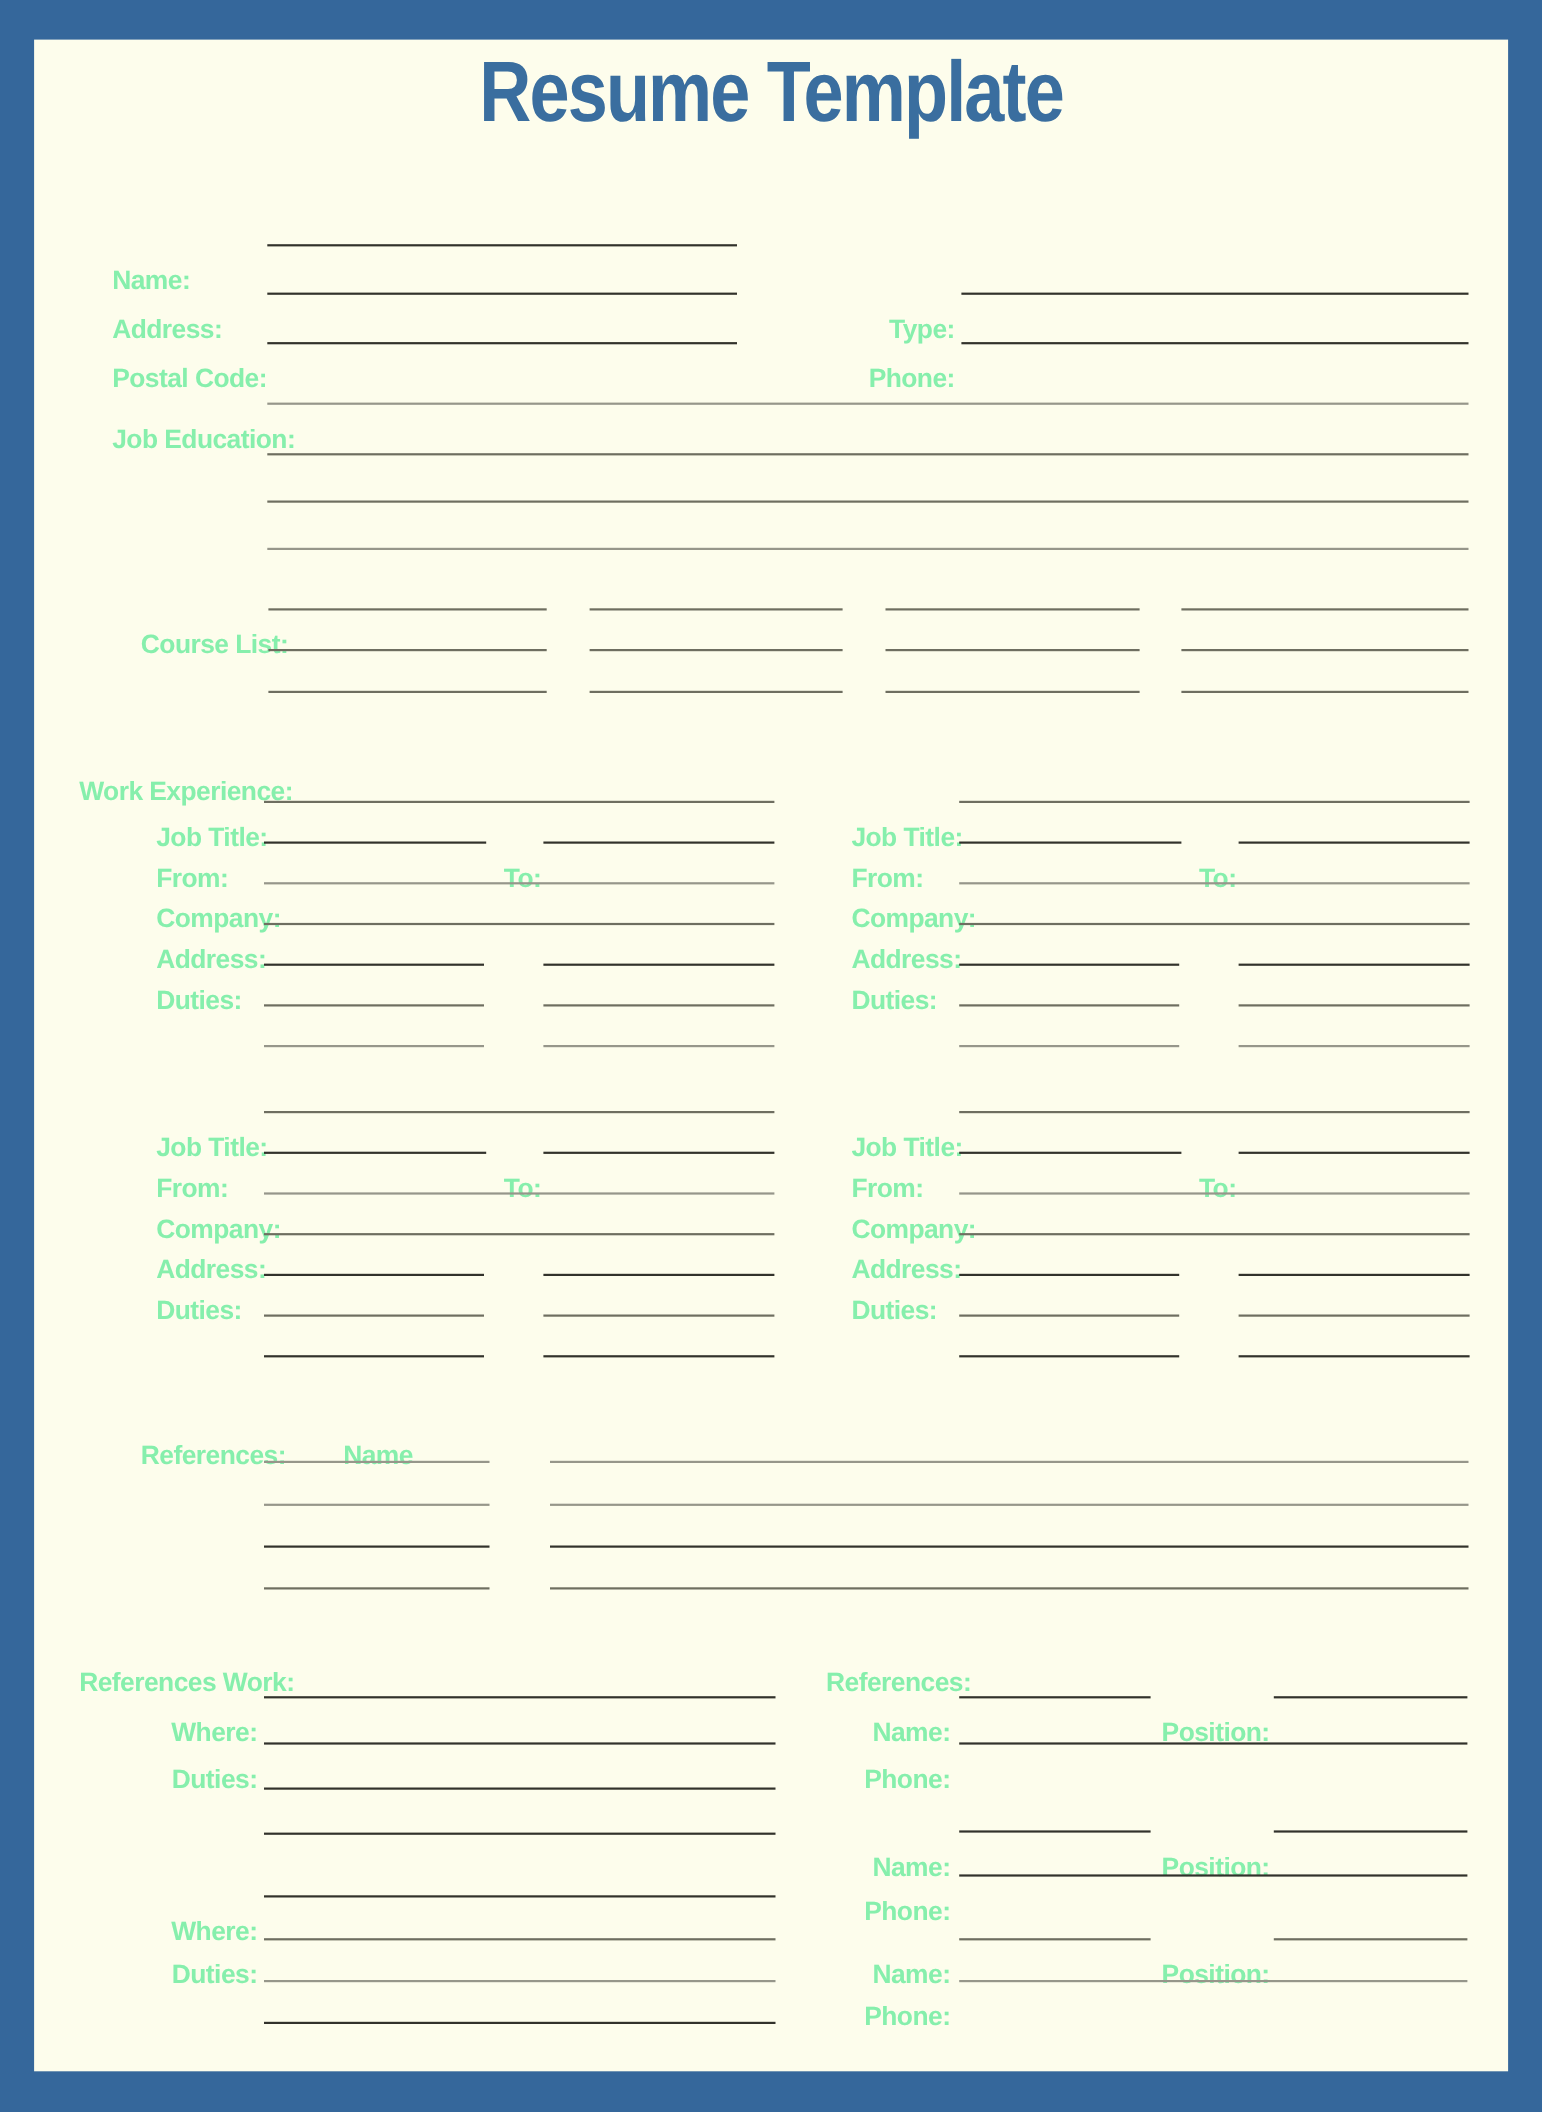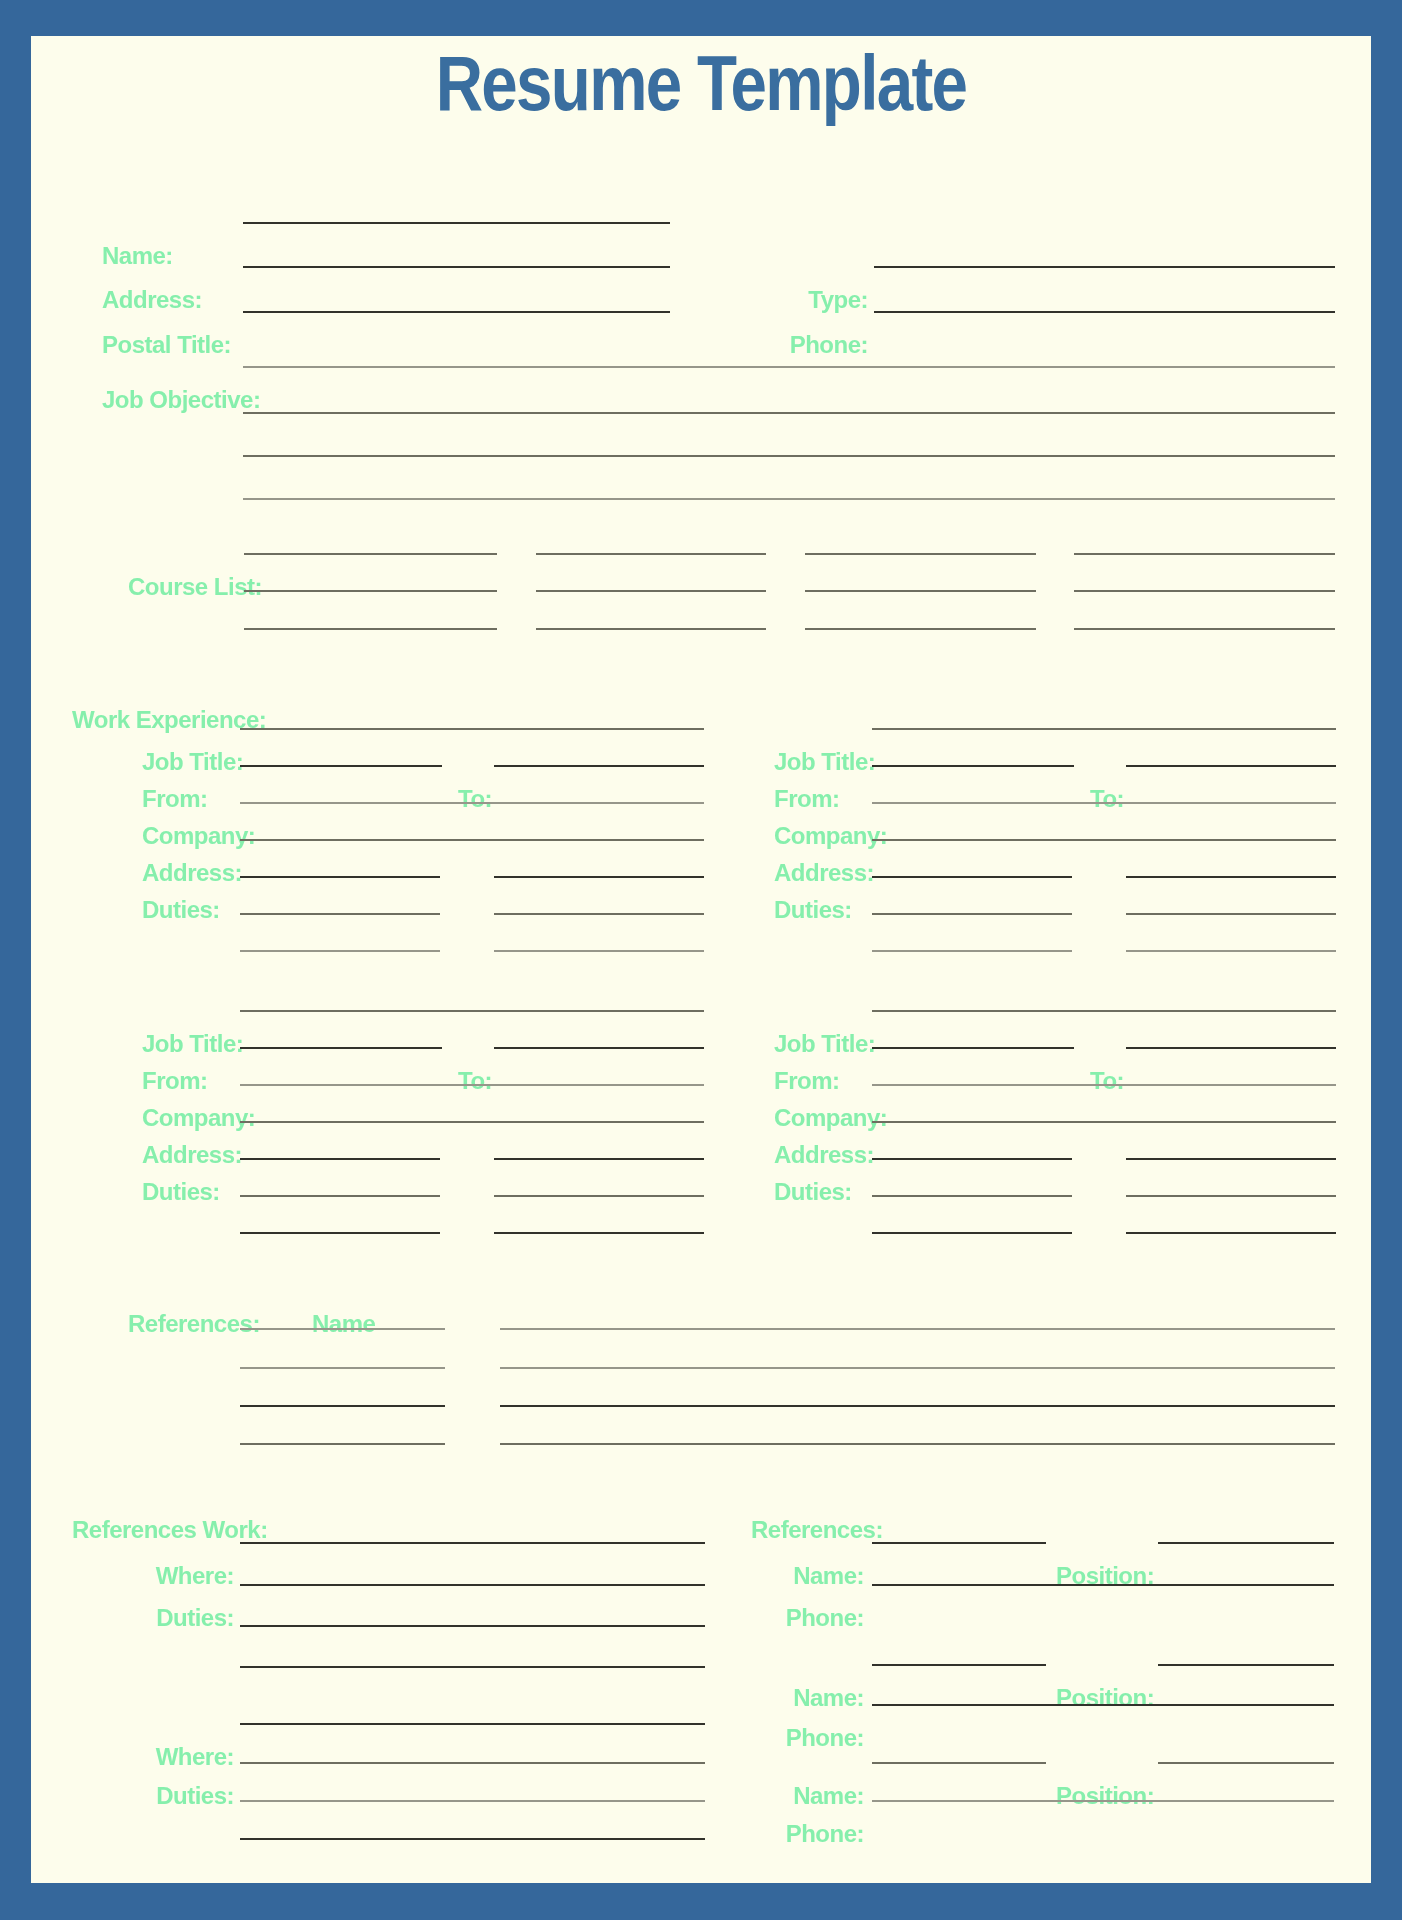--- a/index.html
+++ b/index.html
@@ -34,26 +34,26 @@
   <h1 class="title">Resume Template</h1>
 
   <span class="lbl" style="left:102px;top:194px">Name:</span>
   <div class="ln" style="left:243px;top:222px;width:427px"></div>
 
   <span class="lbl" style="left:102px;top:238px">Address:</span>
   <div class="ln" style="left:243px;top:266px;width:427px"></div>
   <span class="lbl r" style="left:640px;top:238px;width:228px">Type:</span>
   <div class="ln" style="left:874px;top:266px;width:461px"></div>
 
-  <span class="lbl" style="left:102px;top:283px">Postal Title:</span>
+  <span class="lbl" style="left:102px;top:283px">Postal Code:</span>
   <div class="ln" style="left:243px;top:311px;width:427px"></div>
   <span class="lbl r" style="left:640px;top:283px;width:228px">Phone:</span>
   <div class="ln" style="left:874px;top:311px;width:461px"></div>
 
-  <span class="lbl" style="left:102px;top:338px">Job Objective:</span>
+  <span class="lbl" style="left:102px;top:338px">Job Education:</span>
   <div class="ln g" style="left:243px;top:366px;width:1092px"></div>
   <div class="ln m" style="left:243px;top:412px;width:1092px"></div>
   <div class="ln m" style="left:243px;top:455px;width:1092px"></div>
   <div class="ln g" style="left:243px;top:498px;width:1092px"></div>
 
   <span class="lbl" style="left:128px;top:525px">Course List:</span>
   <div class="ln m" style="left:244px;top:553px;width:253px"></div>
   <div class="ln m" style="left:536px;top:553px;width:230px"></div>
   <div class="ln m" style="left:805px;top:553px;width:231px"></div>
   <div class="ln m" style="left:1074px;top:553px;width:261px"></div>

